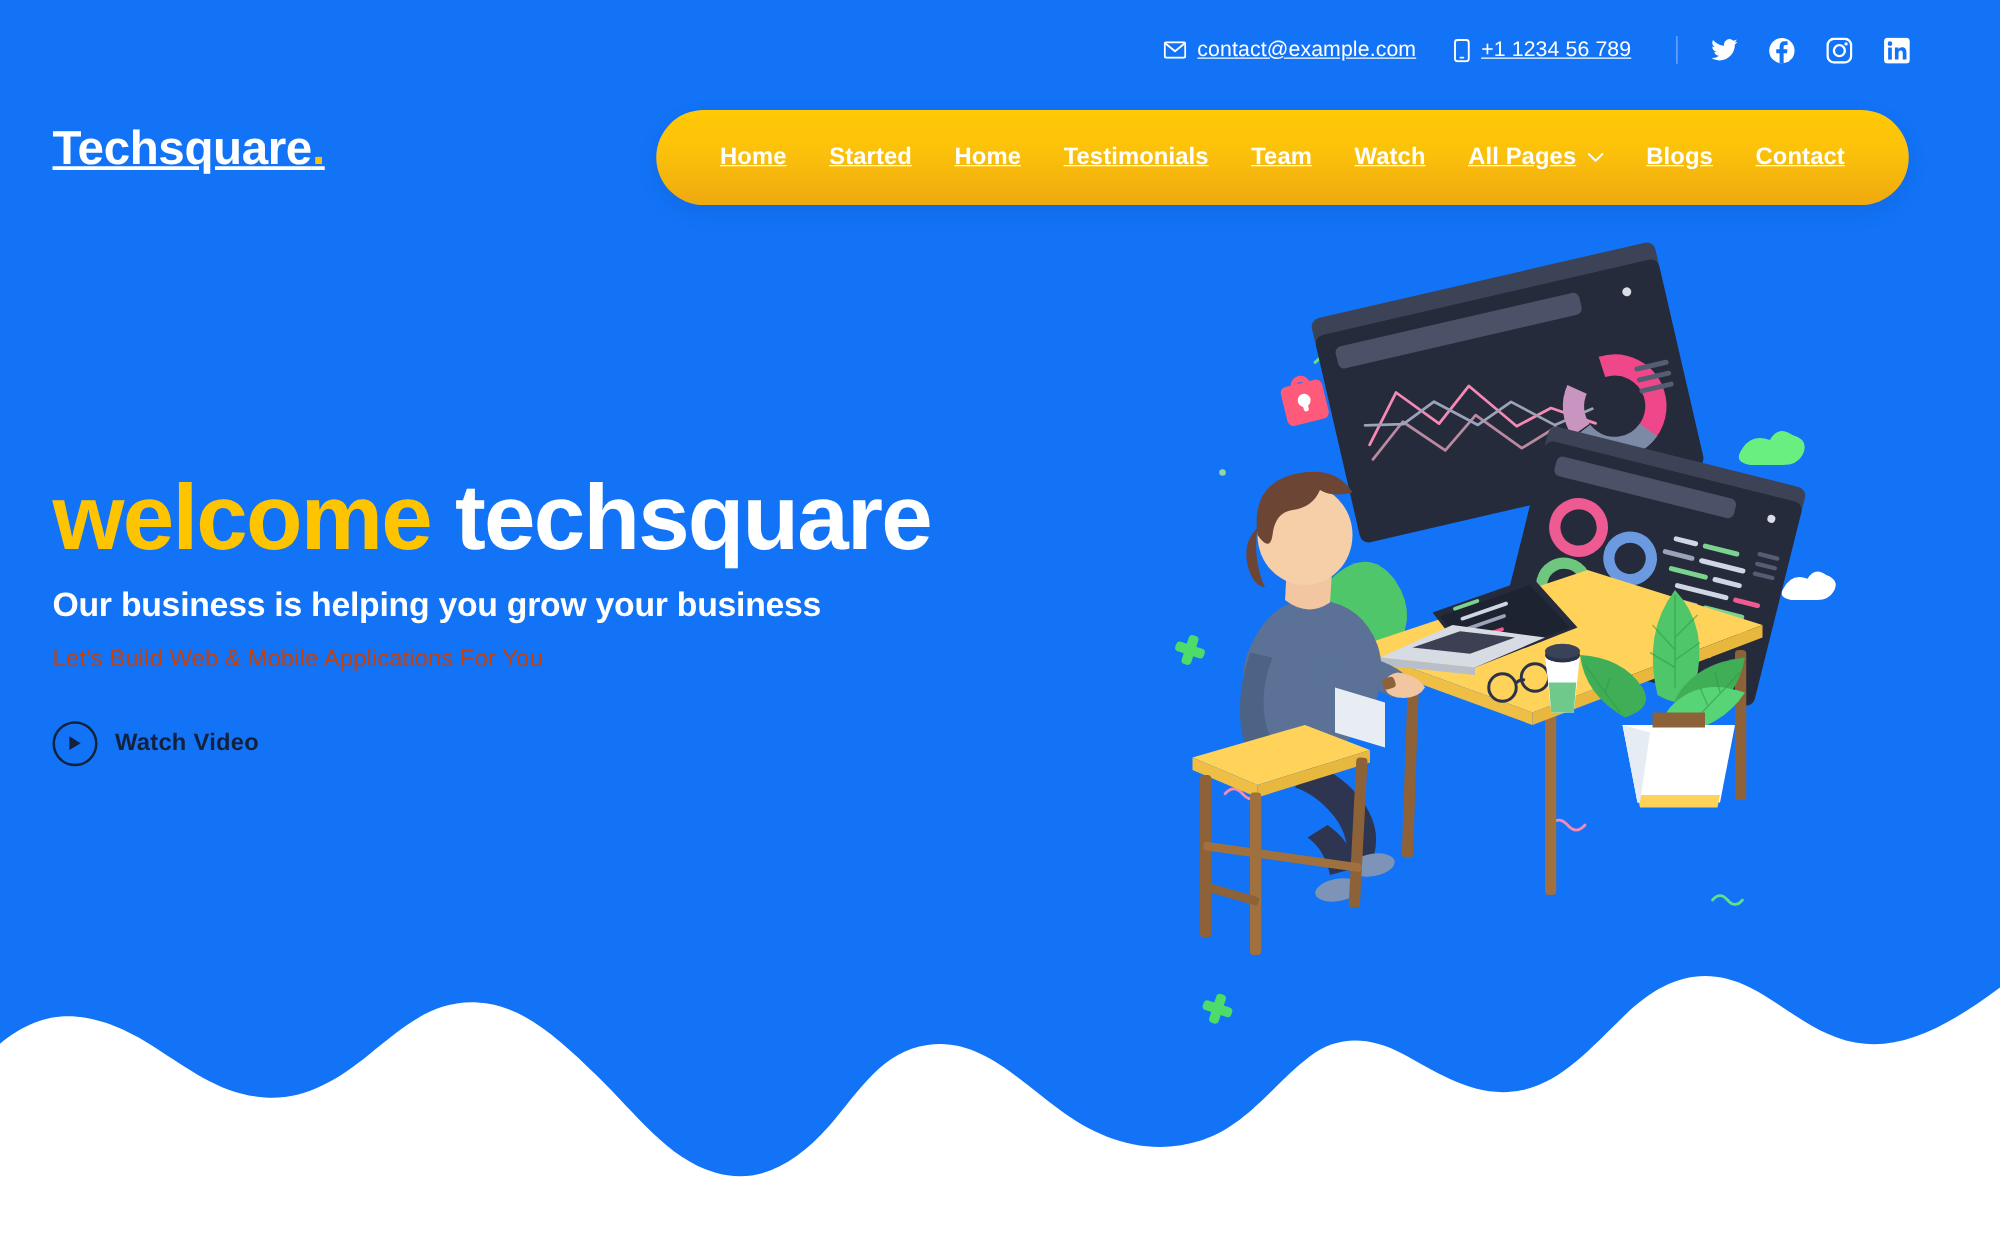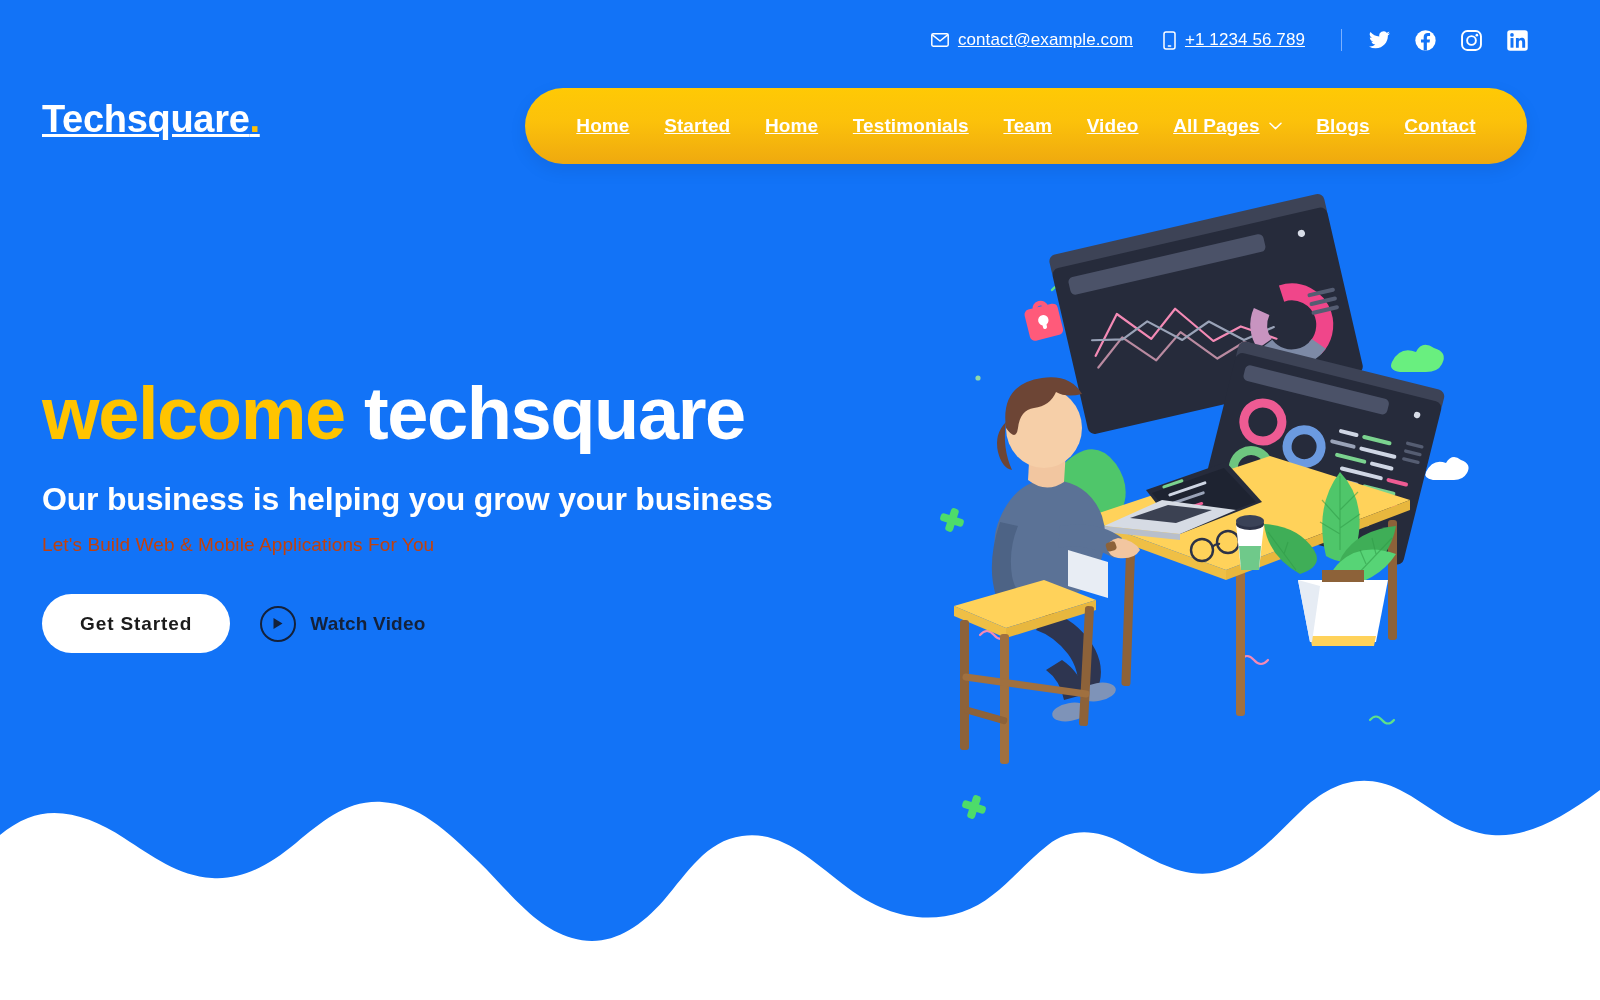--- a/index.html
+++ b/index.html
@@ -140,22 +140,22 @@
     font-weight: 700;
     line-height: 1.05;
     letter-spacing: -1.4px;
     color: #ffffff;
     white-space: nowrap;
   }
   .headline .hl-yellow { color: #FFC400; }
   .headline .hl-white  { color: #ffffff; }
 
   .subheadline {
-    margin-top: 28px;
-    font-size: 32px;
+    margin-top: 16px;
+    font-size: 27px;
     font-weight: 600;
     color: #ffffff;
     letter-spacing: -0.2px;
     line-height: 1.15;
     white-space: nowrap;
   }
   .tagline {
     margin-top: 17px;
     font-size: 19px;
     font-weight: 400;
@@ -334,21 +334,21 @@
 
       <a class="nav-item" href="#">
         <span>Testimonials</span>
       </a>
 
       <a class="nav-item" href="#">
         <span>Team</span>
       </a>
 
       <a class="nav-item" href="#">
-        <span>Video</span>
+        <span>Watch</span>
       </a>
 
       <a class="nav-item" href="#">
         <span>All Pages</span>
         <span class="chev">
           <svg width="13" height="8" viewBox="0 0 13 8" aria-hidden="true">
             <path d="M1 1.2 L6.5 6.6 L12 1.2" fill="none" stroke="#ffffff" stroke-width="1.5" stroke-linecap="round" stroke-linejoin="round"></path>
           </svg>
         </span>
       </a>
@@ -369,21 +369,20 @@
     <h1 class="headline">
       <span class="hl-yellow">welcome</span><span class="hl-white">&nbsp;</span><span class="hl-white">techsquare</span>
     </h1>
 
     <h2 class="subheadline">Our business is helping you grow your business</h2>
 
     <p class="tagline">Let's Build Web &amp; Mobile Applications For You</p>
 
     <div class="cta-row">
 
-      <button class="btn-primary">Get Started</button>
 
       <button class="btn-video">
         <span class="play-circle">
           <svg width="12" height="13" viewBox="0 0 12 13" aria-hidden="true">
             <path d="M1.5 1 L10.5 6.5 L1.5 12 Z" fill="#14213a"></path>
           </svg>
         </span>
         <span class="label">Watch Video</span>
       </button>
 

